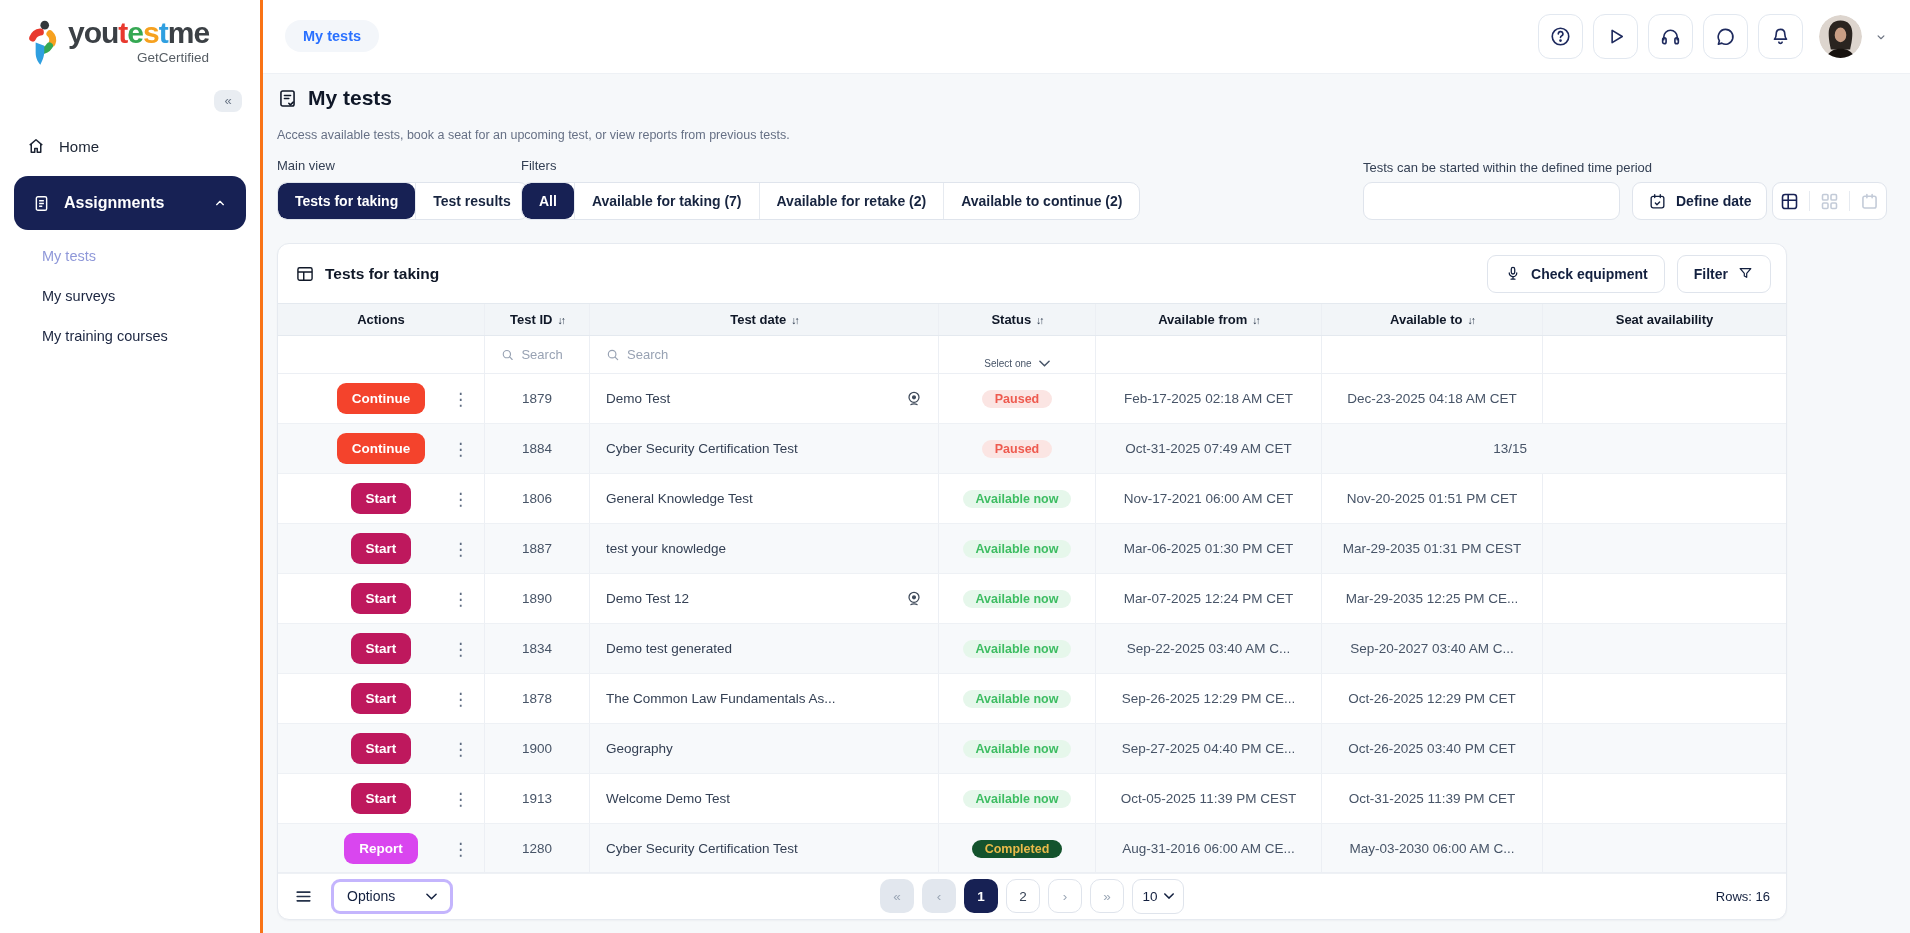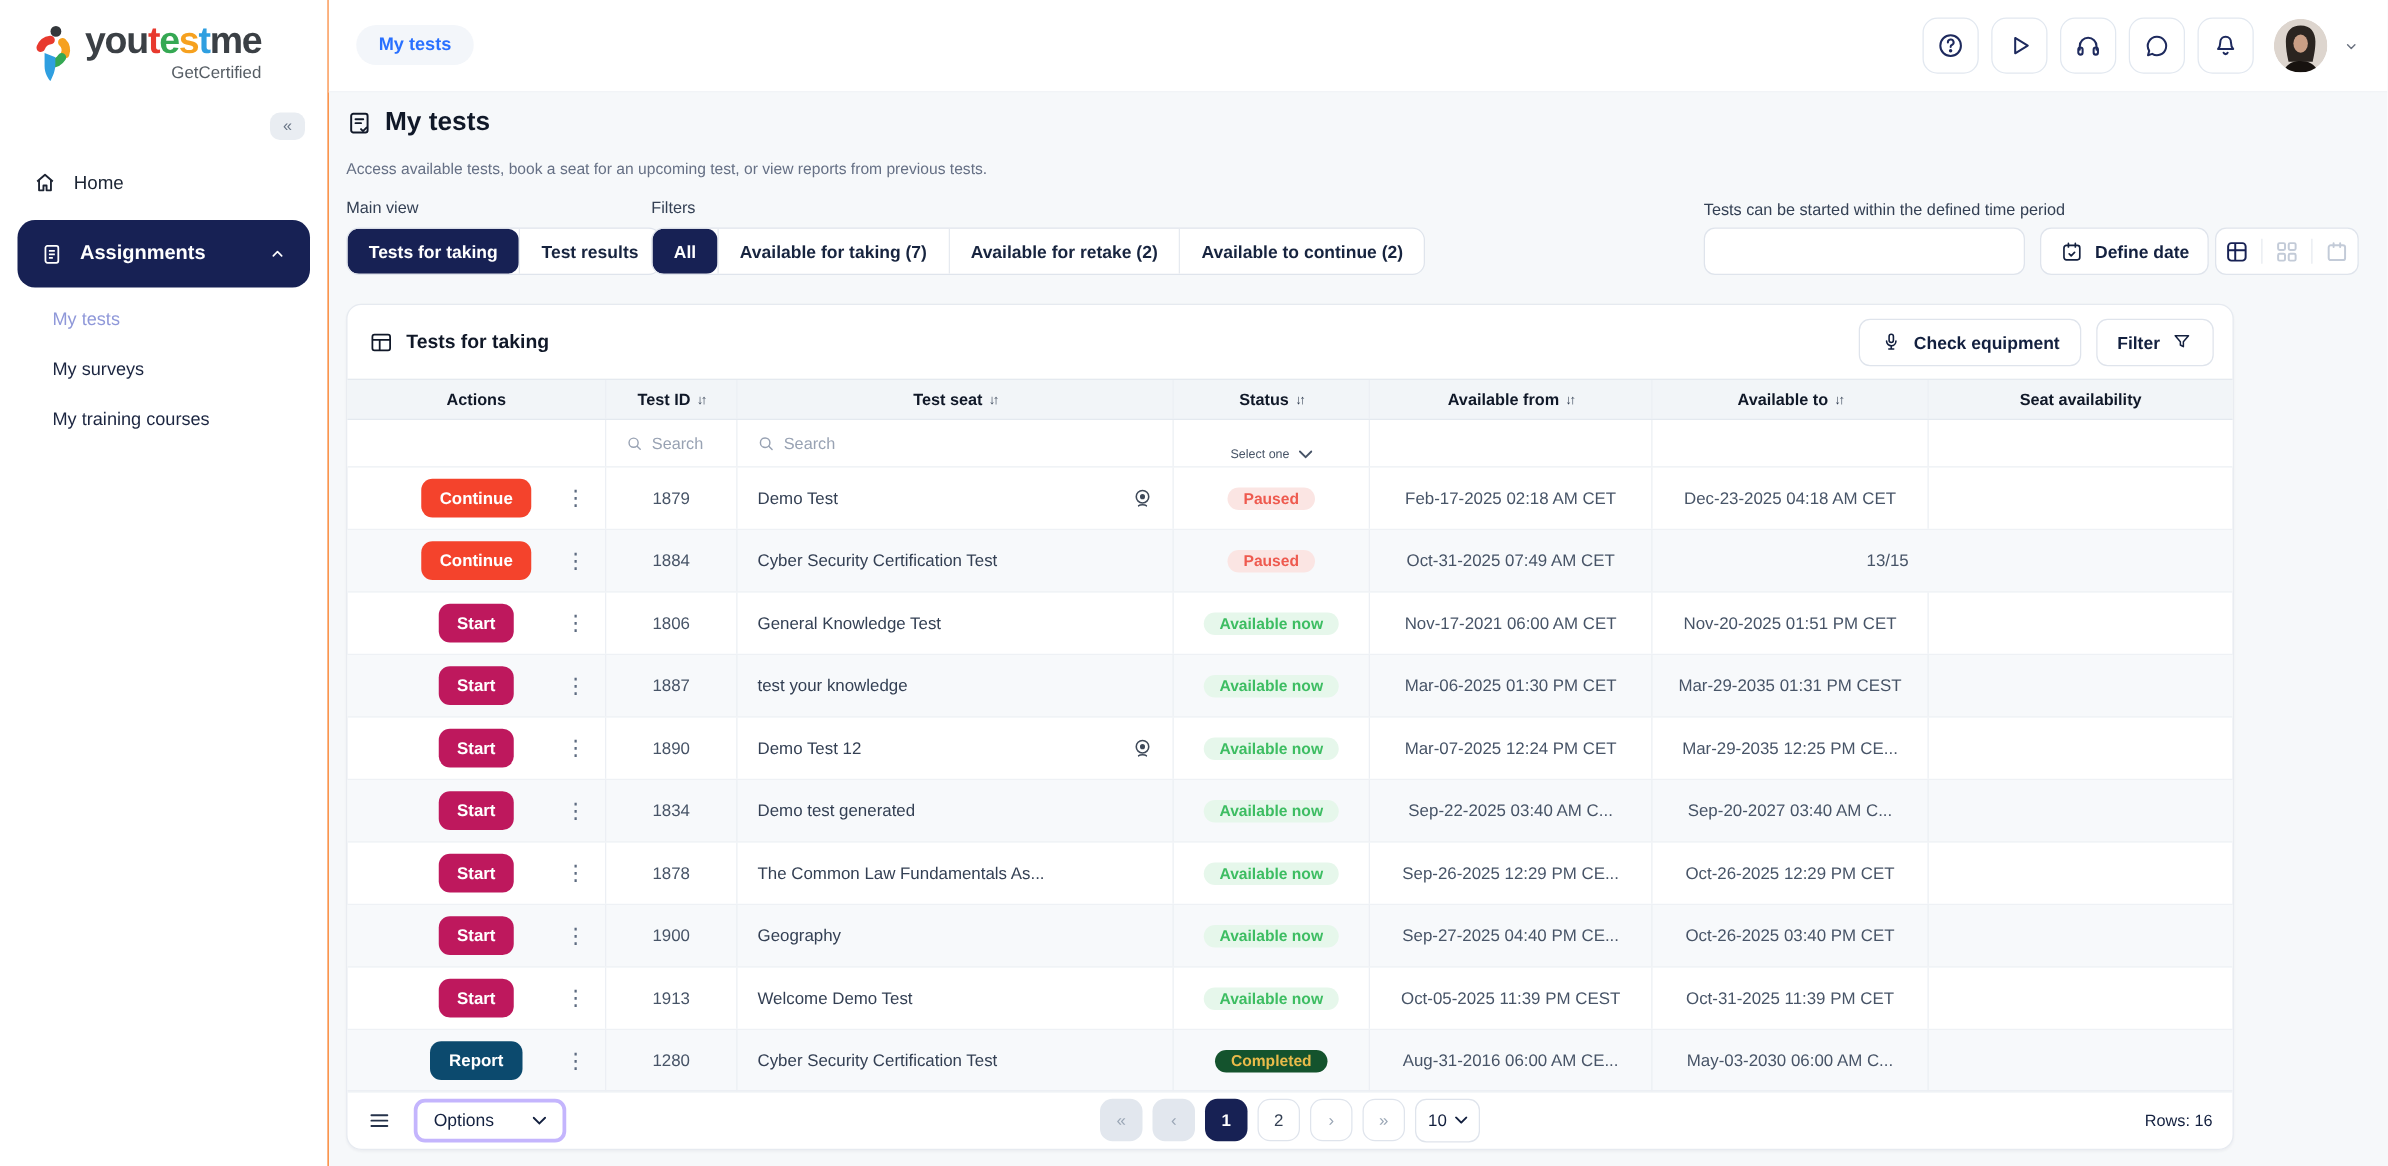--- a/index.html
+++ b/index.html
@@ -1,21 +1,21 @@
 <!DOCTYPE html>
 <html><head>
 <meta charset="utf-8">
 <style>
   * { box-sizing: border-box; margin: 0; padding: 0; }
   html,body { width:1910px; height:933px; overflow:hidden; }
   body { font-family:"Liberation Sans", sans-serif; background:#f6f8fa; color:#1d2939; position:relative; }
   svg { display:block; }
 
   
-  .sidebar { position:absolute; left:0; top:0; width:263px; height:933px; background:#fff; border-right:1px solid #f97316; }
+  .sidebar { position:absolute; left:0; top:0; width:263px; height:933px; background:#fff; border-right:3px solid #f97316; }
   .logo-row { display:flex; align-items:flex-start; padding:16px 0 0 24px; }
   .logo-mark { width:38px; height:54px; margin-top:2px; }
   .logo-texts { margin-left:6px; }
   .logo-word { font-size:30px; font-weight:700; letter-spacing:-1px; color:#3b4045; line-height:34px; }
   .logo-sub { font-size:13.5px; color:#565d64; text-align:right; margin-top:0px; }
   .collapse-btn { position:absolute; top:90px; right:18px; width:28px; height:22px; background:#e9edf2; border-radius:8px; color:#6a7687; font-size:13px; line-height:22px; text-align:center; cursor:pointer; }
   .nav { position:absolute; top:126px; left:0; right:0; }
   .nav-item { display:flex; align-items:center; gap:13px; height:40px; padding:0 20px 0 26px; font-size:15px; color:#1b2433; cursor:pointer; }
   .nav-pill { margin:10px 14px 6px 14px; height:54px; background:#172154; border-radius:14px; color:#ffffff; font-weight:700; padding:0 18px; display:flex; align-items:center; gap:13px; cursor:pointer; }
   .nav-pill .chev-up { margin-left:auto; }
@@ -66,21 +66,21 @@
   .search-wrap input { border:none; outline:none; font-size:13px; color:#667085; width:80%; background:transparent; }
   .search-wrap input::placeholder { color:#98a2b3; }
   .sel { display:flex; align-items:center; gap:7px; font-size:10px; color:#475467; cursor:pointer;margin-top:18px; }
 
   .tbody .trow { height:50px; border-bottom:1px solid #eef1f5; font-size:13.5px; color:#475467; }
   .tbody .trow:nth-child(even) { background:#f7f9fb; }
   .c-actions { position:relative; }
   .action-btn { height:31px; border:none; border-radius:9px; padding:0 15px; color:#fff; font-size:13.5px; font-weight:700; font-family:"Liberation Sans",sans-serif; cursor:pointer; }
   .btn-continue { background:#f4432c; }
   .btn-start { background:#be185d; }
-  .btn-report { background:#0c4a6e; }
+  .btn-report { background:#d946ef; }
   .kebab { position:absolute; right:15px; top:50%; transform:translateY(-50%); color:#5d6b80; font-size:17px; font-family:"DejaVu Sans",sans-serif; cursor:pointer; }
   .c-name { justify-content:flex-start !important; padding:0 14px 0 16px; color:#344054; }
   .cam { margin-left:auto; color:#3f4a5a; }
   .c-seats { justify-content:flex-end !important; padding-right:16px; }
   .badge { padding:2px 13px; border-radius:15px; font-size:12.5px; font-weight:600; }
   .badge-paused { background:#fbe5e3; color:#ee5a4f; }
   .badge-available { background:#e6f7eb; color:#3dbd62; }
   .badge-completed { background:#14532d; color:#e9bb4a; }
 
   
@@ -274,21 +274,21 @@
 
   <div class="tgrid thead">
     <div class="th">
         <span>Actions</span>
       </div>
     <div class="th">
         <span>Test ID</span>
         <span class="sort">↓↑</span>
       </div>
     <div class="th">
-        <span>Test seat</span>
+        <span>Test date</span>
         <span class="sort">↓↑</span>
       </div>
     <div class="th">
         <span>Status</span>
         <span class="sort">↓↑</span>
       </div>
     <div class="th">
         <span>Available from</span>
         <span class="sort">↓↑</span>
       </div>

